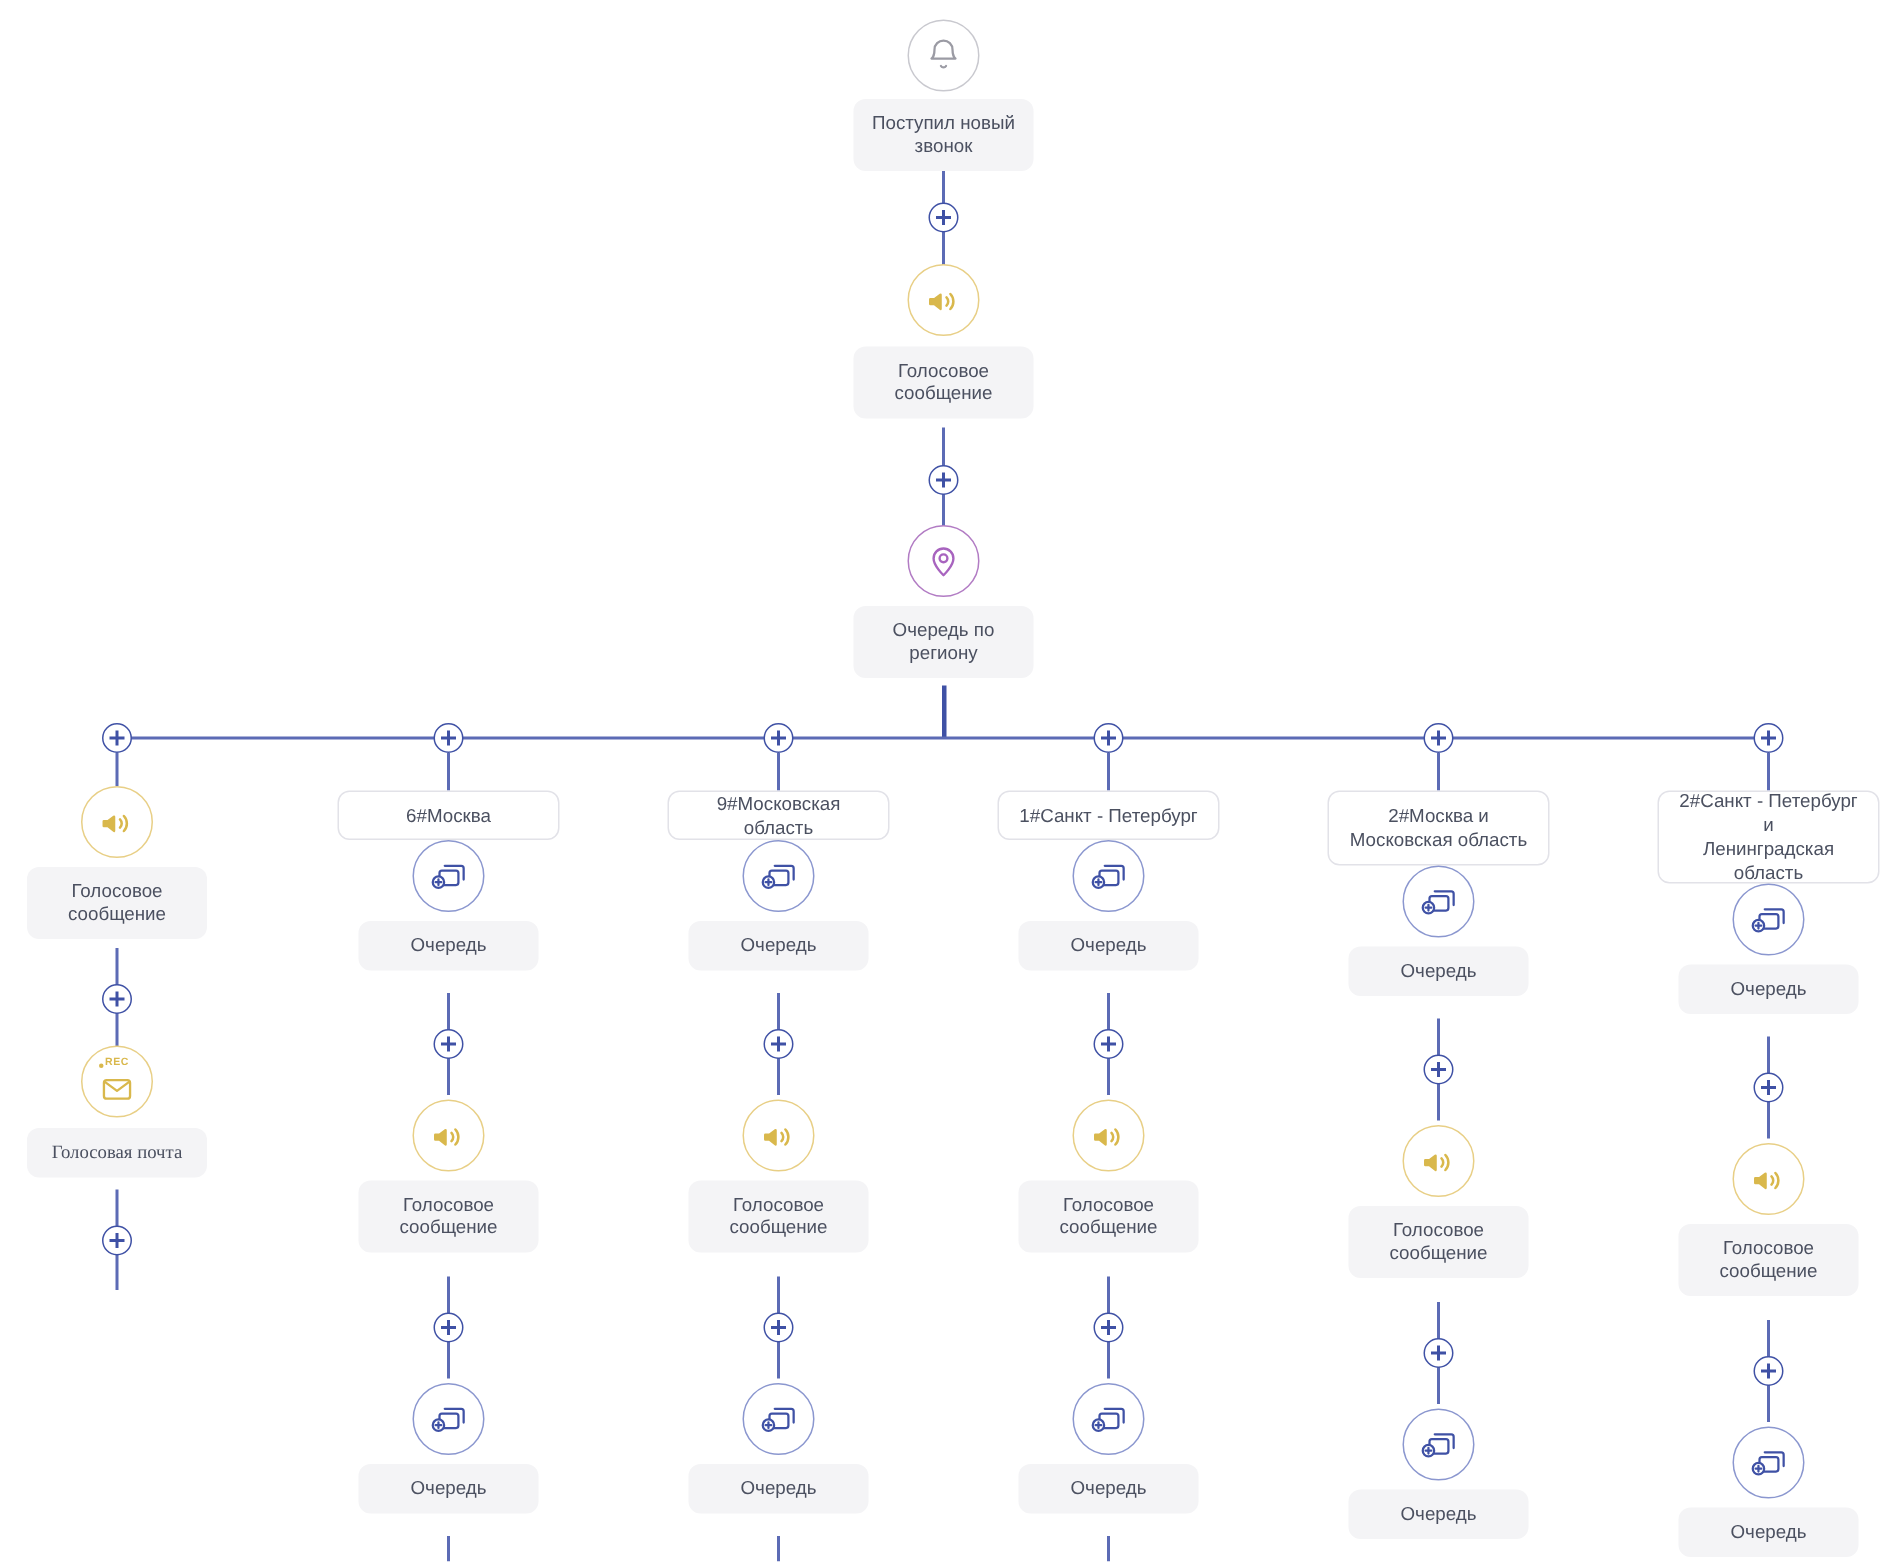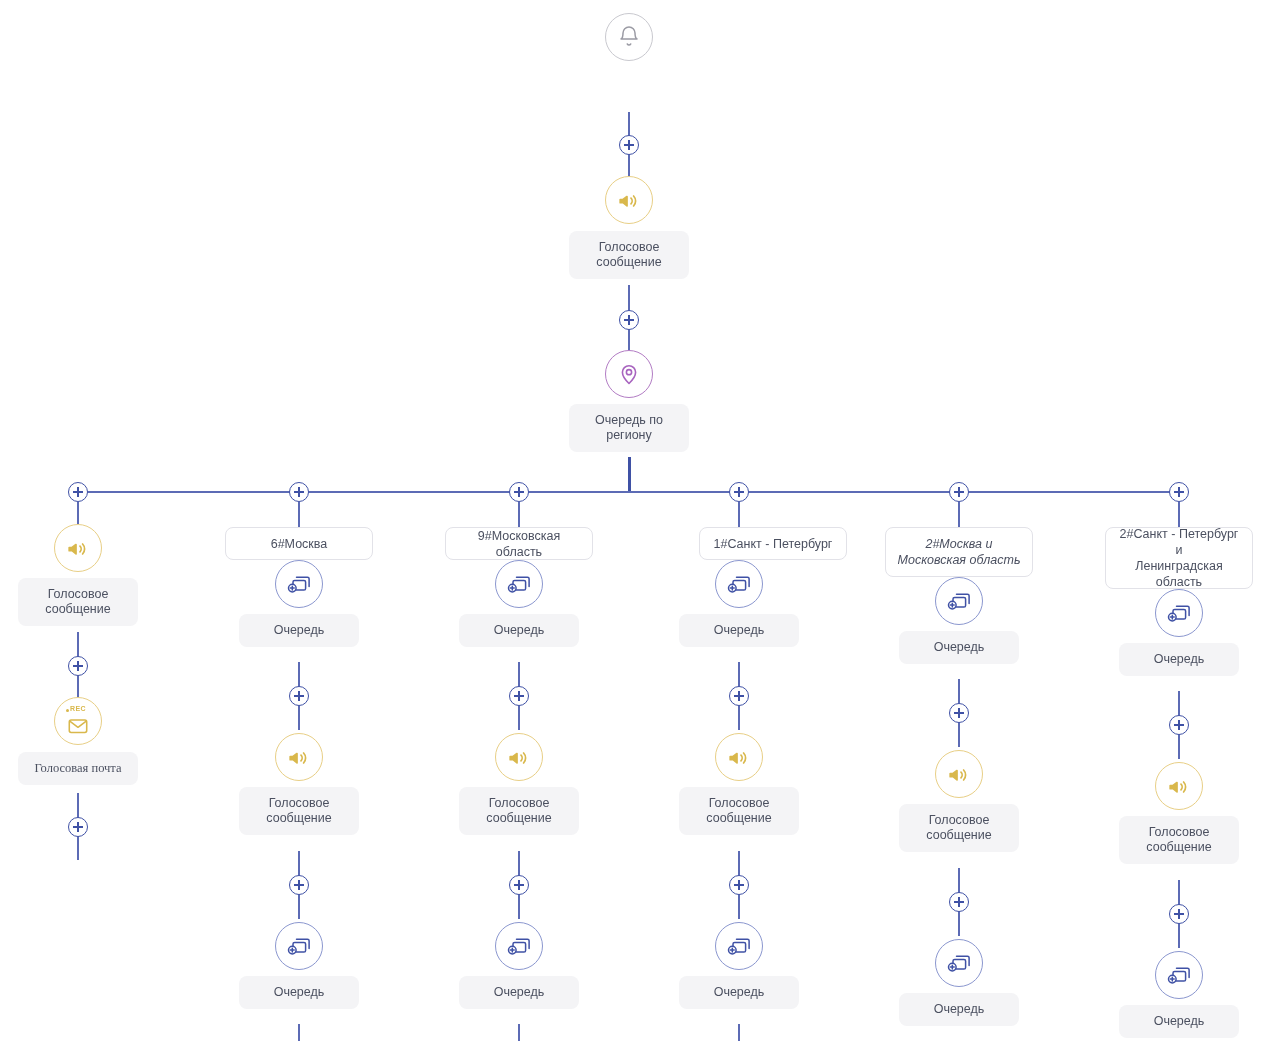--- a/index.html
+++ b/index.html
@@ -121,20 +121,24 @@
 
 <div id="canvas">
     <div class="icirc gray" style="left:605px;top:13px">
        <span>
         <svg width="24" height="24" viewBox="0 0 24 24" fill="none" stroke="#9b9ba4" stroke-width="1.5" stroke-linecap="round" stroke-linejoin="round">
       <path d="M18 8a6 6 0 1 0-12 0c0 5-2 6-2 6h16s-2-1-2-6"></path>
       <path d="M10.3 19a2 2 0 0 0 3.4 0"></path>
         </svg>
       </span>
     </div>
+    <div class="card" style="left:569px;top:66px;width:120px">
+       <div class="title" style="white-space: pre-line;">Поступил новый
+звонок</div>
+       </div>
     <div class="vline" style="left:628px;top:112px;height:68px"></div>
     <div class="plus" style="left:619px;top:135px"></div>
     <div class="icirc yellow" style="left:605px;top:176px">
        <span>
         <svg width="24" height="24" viewBox="0 0 24 24" fill="none" stroke="#d9b84c" stroke-width="1.7" stroke-linecap="round" stroke-linejoin="round">
       <path d="M10 8.5L6 11.5H3.2v3.2H6l4 3.2z" fill="#d9b84c"></path>
       <path d="M14 10.2a4 4 0 0 1 0 5.6"></path>
       <path d="M16.6 8a7.3 7.3 0 0 1 0 10"></path>
         </svg>
       </span>
@@ -286,21 +290,21 @@
       <circle cx="6.3" cy="16.1" r="3.8" fill="#fff"></circle>
       <path d="M6.3 14.2v3.8M4.4 16.1h3.8"></path>
         </svg>
       </span>
     </div>
     <div class="card" style="left:459px;top:976px;width:120px">
        <div class="title" style="white-space: pre-line;">Очередь</div>
        </div>
     <div class="vline" style="left:518px;top:1024px;height:17px"></div>
     <div class="vline" style="left:738px;top:502px;height:25px"></div>
-    <div class="branch" style="left:699px;top:527px;width:148px;height:33px">
+    <div class="branch" style="left:665px;top:527px;width:148px;height:33px">
        <div class="btext" style="white-space: pre-line;">1#Санкт - Петербург</div>
     </div>
     <div class="icirc blue" style="left:715px;top:560px">
        <span>
         <svg width="26" height="24" viewBox="0 0 26 24" fill="none" stroke="#3f51a5" stroke-width="1.5" stroke-linecap="round" stroke-linejoin="round">
       <path d="M10.5 5.2h11a1.6 1.6 0 0 1 1.6 1.6v7.6"></path>
       <rect x="7" y="8.4" width="12.6" height="9.6" rx="1.6"></rect>
       <circle cx="6.3" cy="16.1" r="3.8" fill="#fff"></circle>
       <path d="M6.3 14.2v3.8M4.4 16.1h3.8"></path>
         </svg>
@@ -335,21 +339,21 @@
       <path d="M6.3 14.2v3.8M4.4 16.1h3.8"></path>
         </svg>
       </span>
     </div>
     <div class="card" style="left:679px;top:976px;width:120px">
        <div class="title" style="white-space: pre-line;">Очередь</div>
        </div>
     <div class="vline" style="left:738px;top:1024px;height:17px"></div>
     <div class="vline" style="left:958px;top:502px;height:25px"></div>
     <div class="branch" style="left:885px;top:527px;width:148px;height:50px">
-       <div class="btext" style="white-space: pre-line; font-style: italic;">2#Москва и
+       <div class="btext" style="white-space: pre-line;">2#Москва и
 Московская область</div>
     </div>
     <div class="icirc blue" style="left:935px;top:577px">
        <span>
         <svg width="26" height="24" viewBox="0 0 26 24" fill="none" stroke="#3f51a5" stroke-width="1.5" stroke-linecap="round" stroke-linejoin="round">
       <path d="M10.5 5.2h11a1.6 1.6 0 0 1 1.6 1.6v7.6"></path>
       <rect x="7" y="8.4" width="12.6" height="9.6" rx="1.6"></rect>
       <circle cx="6.3" cy="16.1" r="3.8" fill="#fff"></circle>
       <path d="M6.3 14.2v3.8M4.4 16.1h3.8"></path>
         </svg>

